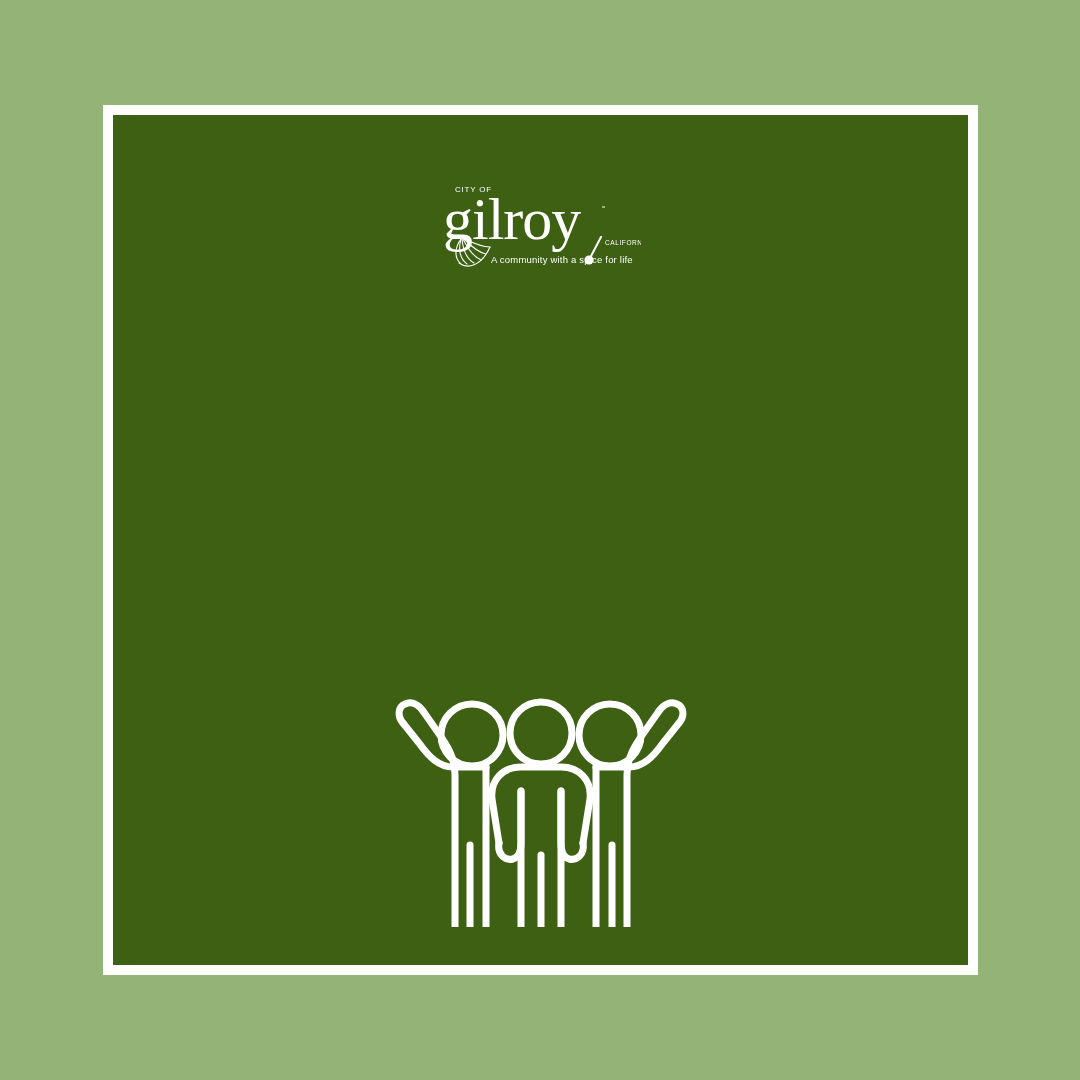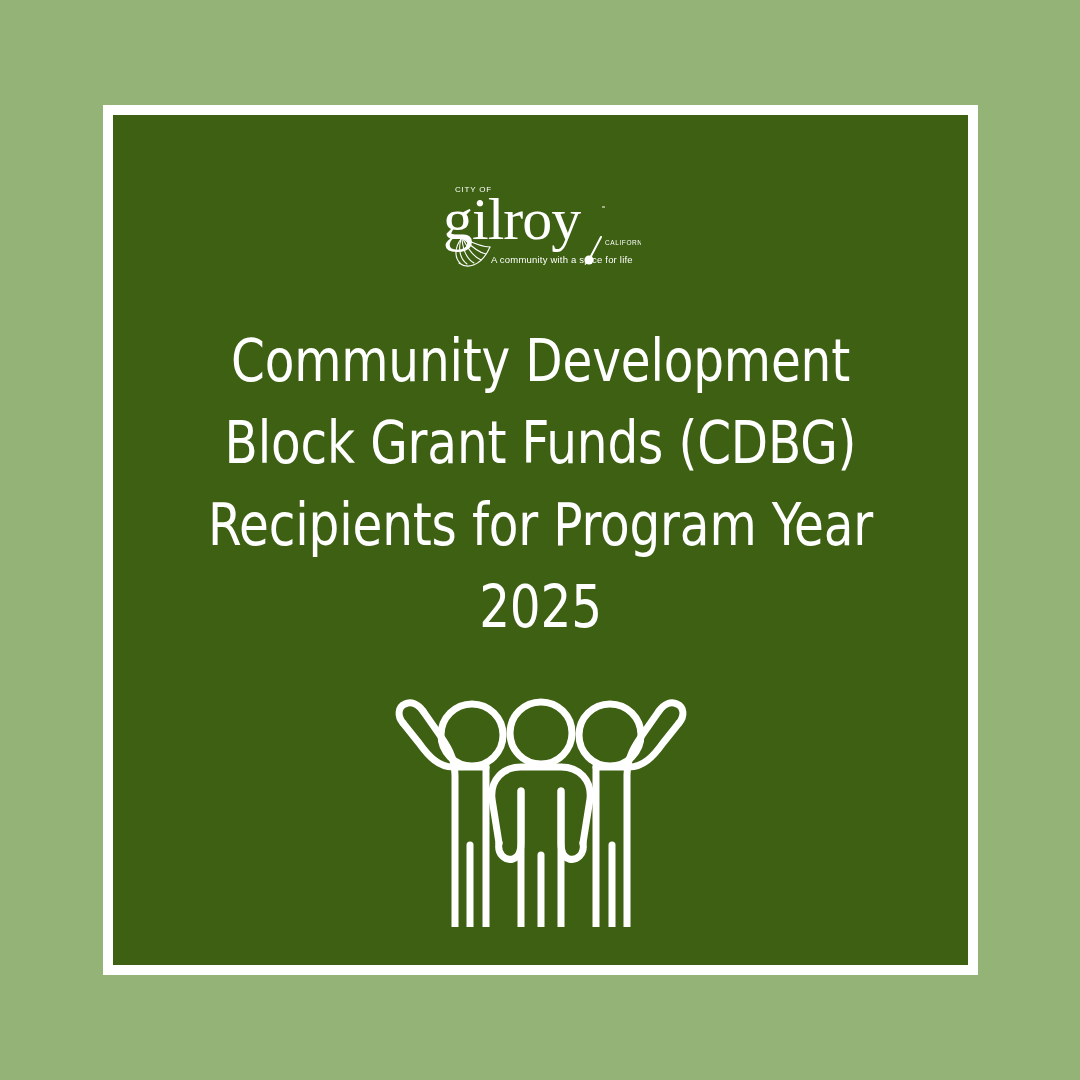--- a/index.html
+++ b/index.html
@@ -114,26 +114,20 @@
           <path d="M161 30 l3 0" stroke="#ffffff" stroke-width="1"></path>
 
           <text x="164" y="68" fill="#ffffff" font-family="'Liberation Sans', sans-serif" font-size="6.5" letter-spacing="0.6">CALIFORNIA</text>
 
           <text x="50" y="86" fill="#ffffff" font-family="'Liberation Sans', sans-serif" font-size="9.5" letter-spacing="0.2">A community with a spice for life</text>
           <circle cx="148" cy="83" r="4.5" fill="#ffffff"></circle>
           <path d="M148 83 L160 60" stroke="#ffffff" stroke-width="2" stroke-linecap="round" fill="none"></path>
         </svg>
       </div>
 
-      <div id="headline">
-        <div class="tline">Community Development</div>
-        <div class="tline">Block Grant Funds (CDBG)</div>
-        <div class="tline">Recipients for Program Year</div>
-        <div class="tline">2025</div>
-      </div>
 
       <div id="icon-wrap">
         <svg width="296" height="232" viewBox="0 0 296 232" fill="none" stroke="#ffffff" stroke-width="7" stroke-linecap="round" stroke-linejoin="round">
 
           <circle cx="79" cy="40" r="31"></circle>
           <circle cx="148" cy="38" r="31"></circle>
           <circle cx="217" cy="40" r="31"></circle>
 
           <g>
 

